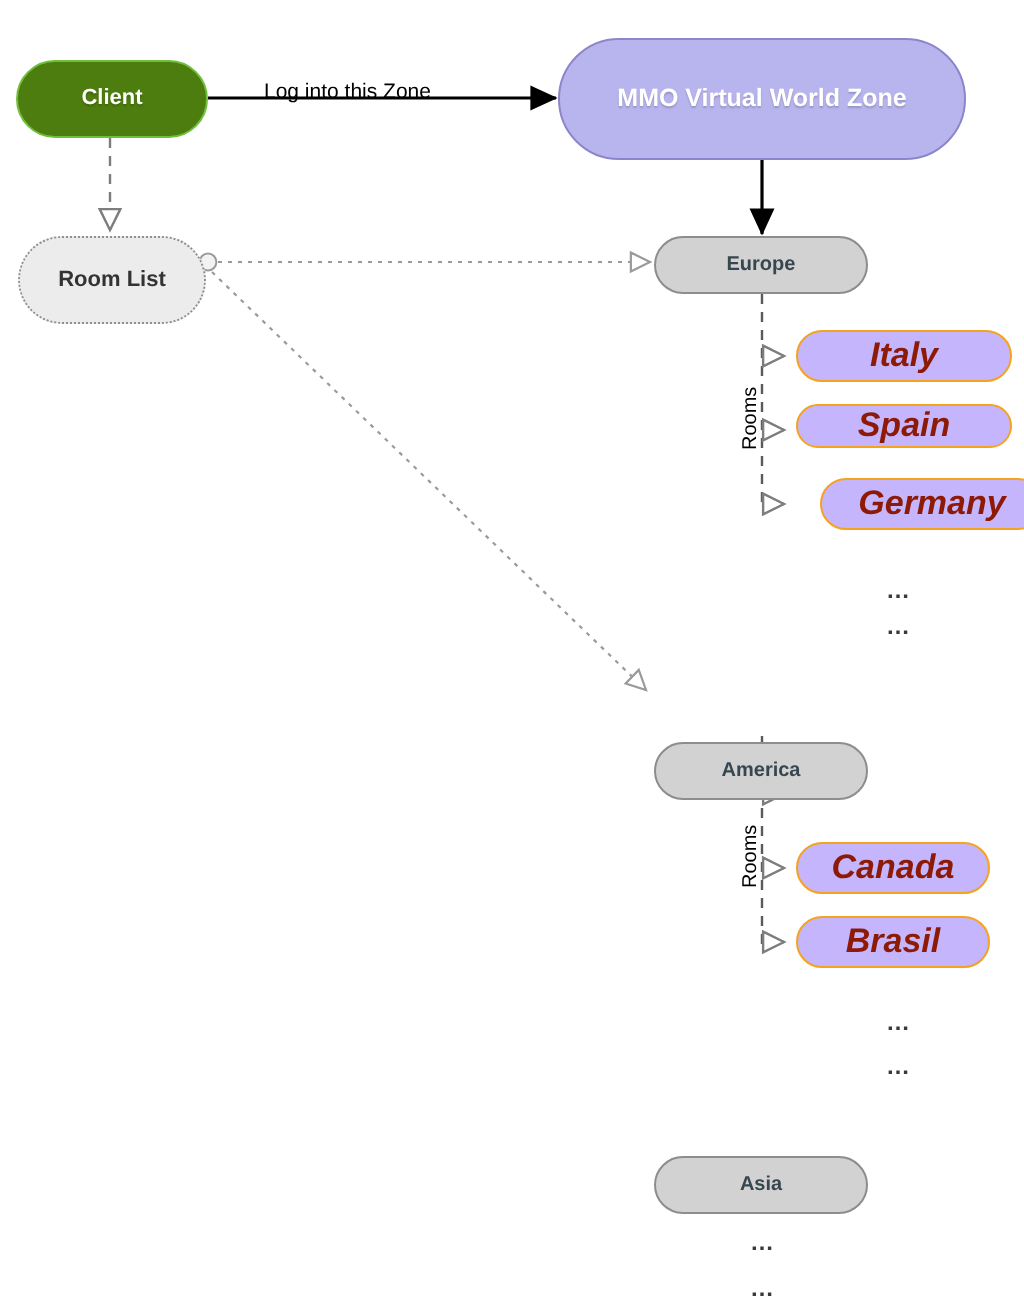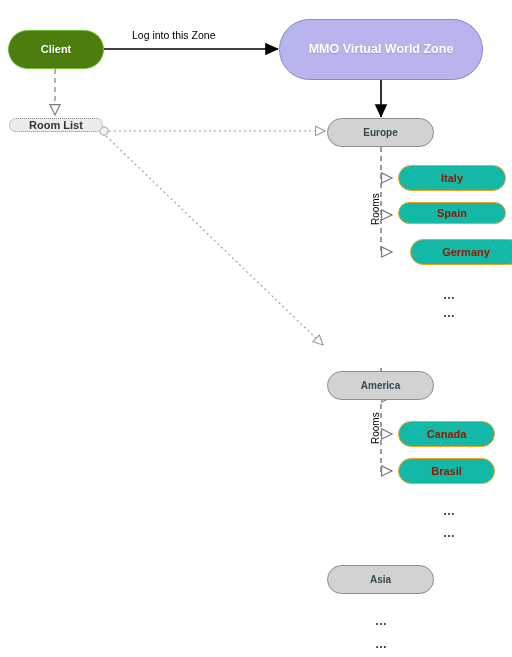--- a/index.html
+++ b/index.html
@@ -61,30 +61,32 @@
     color: #333333;
     font-size: 11px;
   }
   .node-region {
     background: #d2d2d2;
     border: 1.5px solid #8d8d8d;
     color: #37474f;
     font-size: 10px;
   }
   .node-room {
-    background: #14b8a6;
+    background: #c4b5fd;
     border: 1.5px solid #f5a21e;
     color: #8d1a07;
-    font-size: 11px;
+    font-size: 17px;
+    font-style: italic;
   }
   .edge-label {
     position: absolute;
     font-size: 10.5px;
     color: #000000;
     white-space: nowrap;
+    margin-top: 11px;
   }
   .rooms-label {
     position: absolute;
     font-size: 10px;
     color: #000000;
     white-space: nowrap;
     transform-origin: 0 0;
     transform: rotate(-90deg);
   }
   .ellipsis {
@@ -158,21 +160,21 @@
   </div>
 
   <div class="edge-label" style="left:132px; top:29px;">
     <span>Log into this Zone</span>
   </div>
 
   <div class="node node-zone" style="left:279px; top:19px; width:204px; height:61px; padding:0 18px;">
     <span>MMO Virtual World Zone</span>
   </div>
 
-  <div class="node node-roomlist" style="left:9px; top:118px; width:94px; height:14px;">
+  <div class="node node-roomlist" style="left:9px; top:118px; width:94px; height:44px;">
     <span>Room List</span>
   </div>
 
   <div class="node node-region" style="left:327px; top:118px; width:107px; height:29px;">
     <span>Europe</span>
   </div>
 
   <div class="rooms-label" style="left:370px; top:225px;">
     <span>Rooms</span>
   </div>
@@ -215,21 +217,21 @@
   </div>
 
   <div class="ellipsis" style="left:443px; top:504px;">
     <span>…</span>
   </div>
 
   <div class="ellipsis" style="left:443px; top:526px;">
     <span>…</span>
   </div>
 
-  <div class="node node-region" style="left:327px; top:565px; width:107px; height:29px;">
+  <div class="node node-region" style="left:327px; top:578px; width:107px; height:29px;">
     <span>Asia</span>
   </div>
 
   <div class="ellipsis" style="left:375px; top:614px;">
     <span>…</span>
   </div>
 
   <div class="ellipsis" style="left:375px; top:637px;">
     <span>…</span>
   </div>

